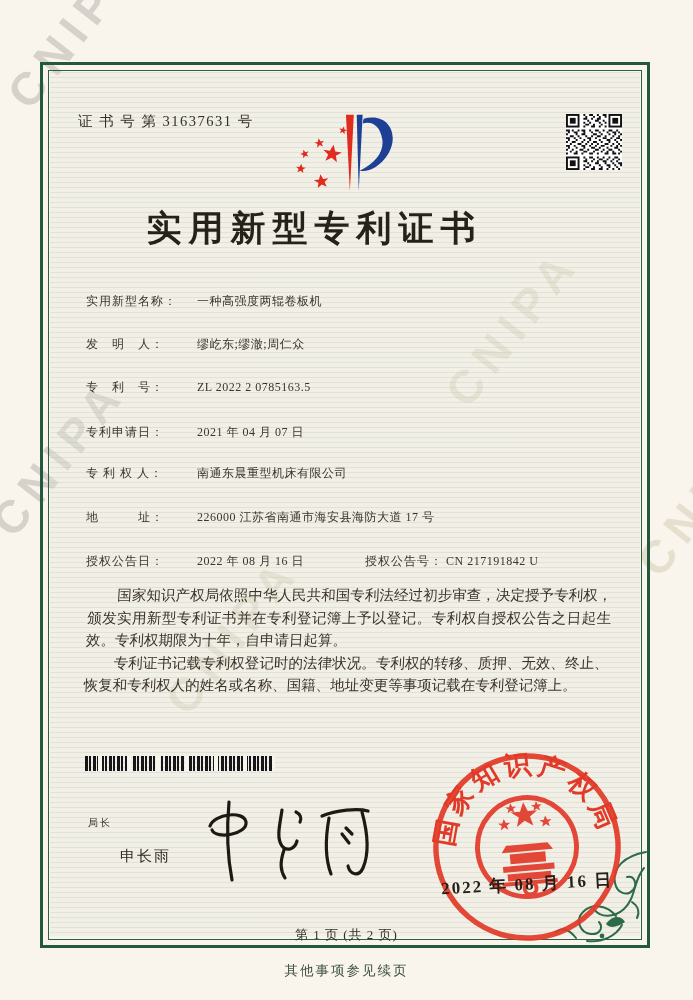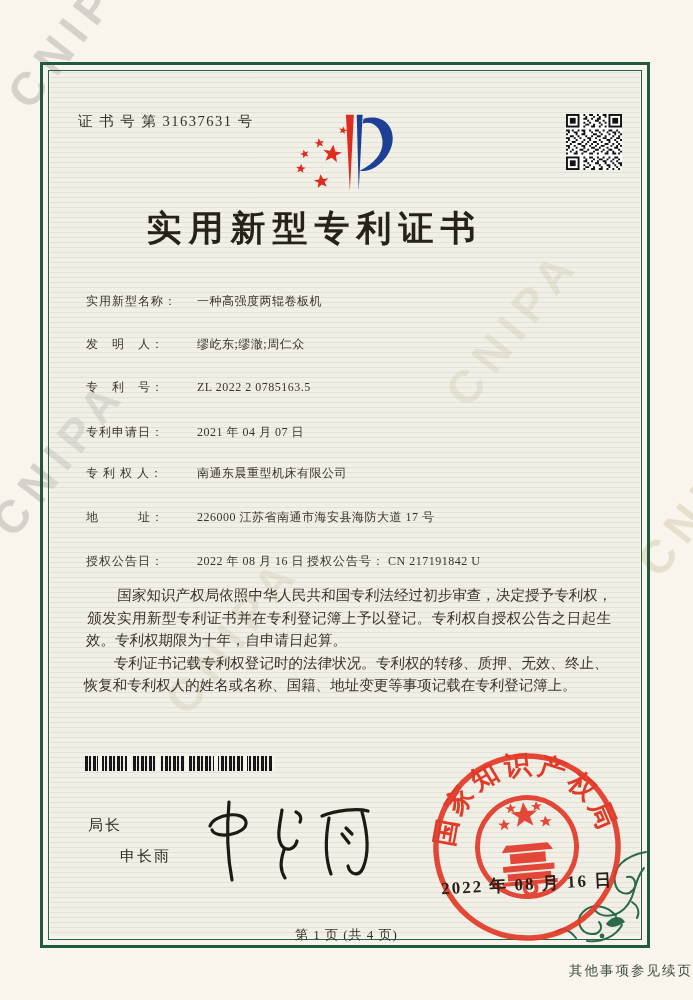--- a/index.html
+++ b/index.html
@@ -38,50 +38,50 @@
   .qr{position:absolute;left:566px;top:114px;width:56px;height:56px;}
   .title{
     position:absolute;left:0;top:205px;width:629px;text-align:center;
     font-size:35px;font-weight:bold;letter-spacing:7px;color:#272219;
   }
   
   .fields{position:absolute;left:86px;top:286px;width:540px;}
   .frow{position:absolute;left:0;font-size:12px;white-space:nowrap;color:#3b342b;}
   .frow .lbl{display:inline-block;min-width:108px;letter-spacing:1px;}
   .frow .val{letter-spacing:0.5px;}
-  .grant-no{}
+  .grant-no{margin-left:58px;}
   
   .paras{
     position:absolute;left:86px;top:584px;width:524px;
     font-size:14.5px;line-height:22.5px;color:#3b322a;
     transform:skewX(-3deg);
   }
   .paras p{margin:0;text-indent:2em;text-align:justify;}
   
   .barcode{
     position:absolute;left:85px;top:756px;width:190px;height:15px;
     background:
       repeating-linear-gradient(90deg,transparent 0 13px,#f7f4ec 13px 17px,transparent 17px 29px),
       repeating-linear-gradient(90deg,#16161a 0 2px,transparent 2px 4px),
       repeating-linear-gradient(90deg,#16161a 0 3px,transparent 3px 8px);
   }
   
-  .director-title{position:absolute;left:88px;top:816px;font-size:15px;letter-spacing:2px;color:#2e2a24;font-family:Liberation Serif, serif;}
+  .director-title{position:absolute;left:88px;top:816px;font-size:10px;letter-spacing:2px;color:#2e2a24;font-family:Liberation Serif, serif;}
   .director-name{position:absolute;left:88px;top:847px;font-size:15px;letter-spacing:2px;color:#2e2a24;margin-left:32px;}
   .signature{position:absolute;left:196px;top:798px;width:180px;height:85px;}
   
   .seal{position:absolute;left:428px;top:748px;width:198px;height:198px;transform:rotate(-5deg);}
   .seal-date{
     position:absolute;left:441px;top:872px;width:200px;
     font-size:17px;font-weight:600;letter-spacing:2px;color:#262019;
     transform:rotate(-3deg);white-space:nowrap;
   }
   
   .page-info{position:absolute;left:0;top:926px;width:693px;text-align:center;font-size:13px;letter-spacing:1px;color:#352f27;}
-  .cont-note{position:absolute;left:0;top:962px;width:693px;text-align:right;font-size:13.5px;letter-spacing:2px;color:#3d4f42;}
+  .cont-note{position:absolute;left:0;top:962px;width:693px;text-align:center;font-size:13.5px;letter-spacing:2px;color:#3d4f42;}
   .ornament{position:absolute;left:554px;top:846px;width:96px;height:100px;}
 </style>
 </head>
 <body>
 
 <div class="wm wm-gray" style="left:-18px;top:2px;">CNIPA</div>
 <div class="wm wm-beige" style="left:420px;top:300px;">CNIPA</div>
 <div class="wm wm-gray" style="left:-34px;top:430px;">CNIPA</div>
 <div class="wm wm-beige" style="left:140px;top:608px;">CNIPA</div>
 <div class="wm wm-beige" style="left:612px;top:470px;">CNIPA</div>
@@ -229,14 +229,14 @@
     <polygon points="74,104 126,104 121,97 79,97"></polygon>
     <rect x="82" y="106" width="36" height="10"></rect>
     <rect x="74" y="118" width="52" height="6"></rect>
     <rect x="78" y="126" width="44" height="7"></rect>
     <rect x="72" y="134" width="56" height="4"></rect>
     <circle cx="100" cy="142" r="6" fill="none" stroke="#e1392a" stroke-width="4"></circle>
   </g>
 </svg>
 <div class="seal-date">2022 年 08 月 16 日</div>
 
-<div class="page-info">第 1 页 (共 4 页)</div>
+<div class="page-info">第 1 页 (共 2 页)</div>
 <div class="cont-note">其他事项参见续页</div>
 
 </body></html>

